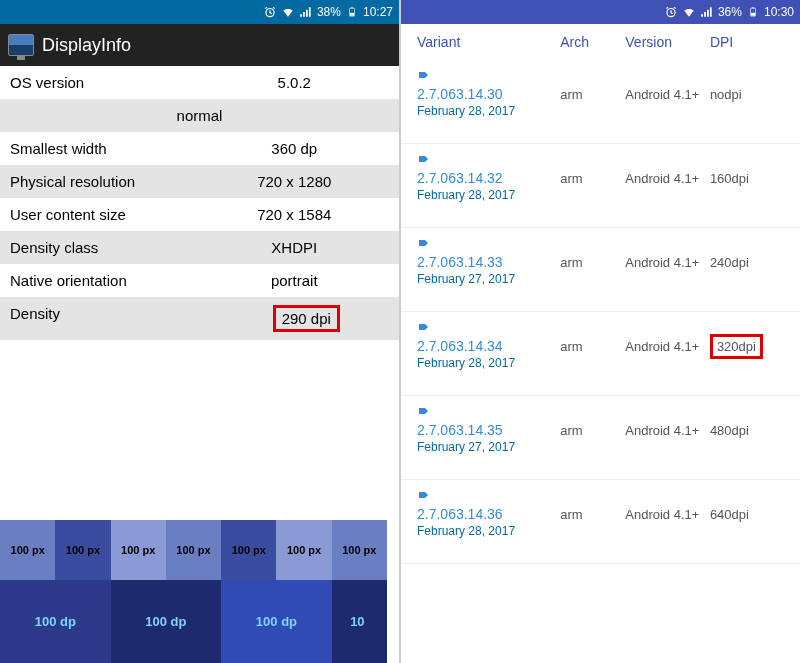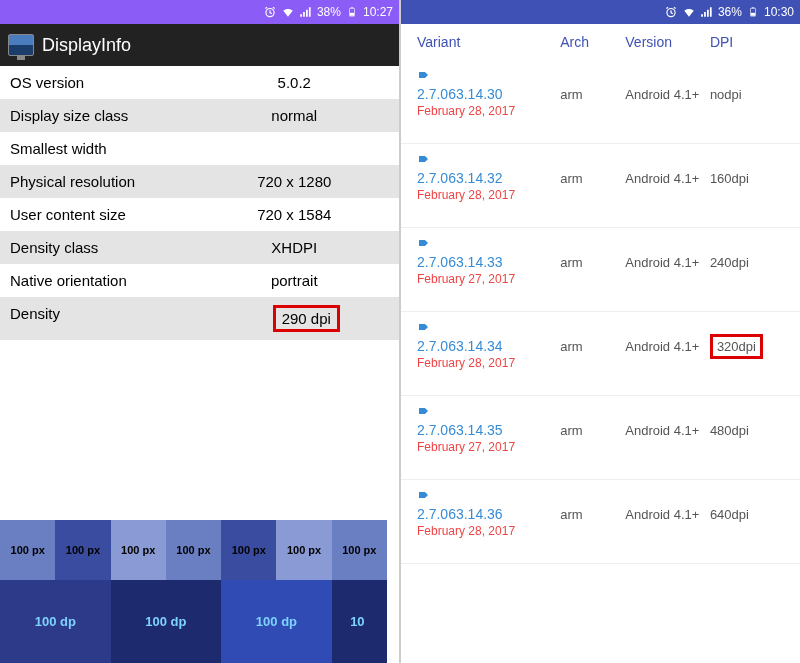--- a/index.html
+++ b/index.html
@@ -2,21 +2,21 @@
 <html><head>
 <meta charset="utf-8">
 <style>
   * { box-sizing: border-box; margin: 0; padding: 0; font-family: Arial, sans-serif; }
   body { background: #fff; width: 800px; height: 663px; position: relative; overflow: hidden; }
   .container { display: flex; width: 100%; height: 100%; }
   .phone { flex: 1; display: flex; flex-direction: column; border-right: 1px solid #ccc; position: relative; }
   .phone-right { border-right: none; border-left: 1px solid #ccc; }
 
   .statusbar { height: 24px; display: flex; align-items: center; justify-content: flex-end; padding: 0 6px; font-size: 12px; gap: 4px; color: #fff; }
-  .statusbar.dark { background: #8b5cf6; }
+  .statusbar.dark { background: #0369a1; }
   .statusbar.blue { background: #3f51b5; }
   .statusbar .icon { width: 14px; height: 14px; display: flex; align-items: center; justify-content: center; }
 
   .appbar { background: #222; color: #fff; height: 42px; display: flex; align-items: center; padding: 0 8px; gap: 8px; font-size: 18px; }
   .monitor-icon { width: 26px; height: 22px; background: linear-gradient(to bottom, #4a7dbd 50%, #1b3d6b 50%); border: 1px solid #888; border-radius: 2px; position: relative; }
   .monitor-icon::after { content: ''; position: absolute; bottom: -5px; left: 8px; width: 8px; height: 4px; background: #888; }
 
   .info-list { font-family: "Courier New", monospace; font-size: 15px; }
   .info-row { display: flex; justify-content: space-between; padding: 8px 10px; }
   .info-row:nth-child(odd) { background: #fff; }
@@ -35,21 +35,21 @@
   .col-variant { flex: 2.2; }
   .col-arch { flex: 1; }
   .col-version { flex: 1.3; }
   .col-dpi { flex: 1.2; text-align: left; }
 
   .apk-list { flex: 1; overflow: hidden; }
   .apk-row { display: flex; padding: 10px 12px 25px 16px; border-bottom: 1px solid #eee; align-items: center; font-size: 13px; color: #555; }
   .apk-row .col-variant { display: flex; flex-direction: column; gap: 2px; }
   .tag-icon { width: 14px; height: 12px; margin-bottom: 2px; }
   .version-link { color: #368bd6; font-size: 14px; }
-  .date-text { color: #ef4444; font-size: 12px; }
+  .date-text { color: #0369a1; font-size: 12px; }
   .highlight-right { border: 3px solid #d00; padding: 2px 4px; display: inline-block; }
 </style>
 </head>
 <body>
 
 <div class="container">
 
   <div class="phone">
     <div class="statusbar dark">
       <span class="icon">
@@ -84,25 +84,25 @@
       <span class="monitor-icon"></span>
       <span>DisplayInfo</span>
     </div>
 
     <div class="info-list" id="info-list">
         <div class="info-row">
           <span class="info-label">OS version</span>
           <span class="info-value">5.0.2</span>
         </div>
         <div class="info-row">
-          <span class="info-label">Display size class</span>
           <span class="info-value">normal</span>
         </div>
         <div class="info-row">
           <span class="info-label">Smallest width</span>
+          <span class="info-value">360 dp</span>
         </div>
         <div class="info-row">
           <span class="info-label">Physical resolution</span>
           <span class="info-value">720 x 1280</span>
         </div>
         <div class="info-row">
           <span class="info-label">User content size</span>
           <span class="info-value">720 x 1584</span>
         </div>
         <div class="info-row">

